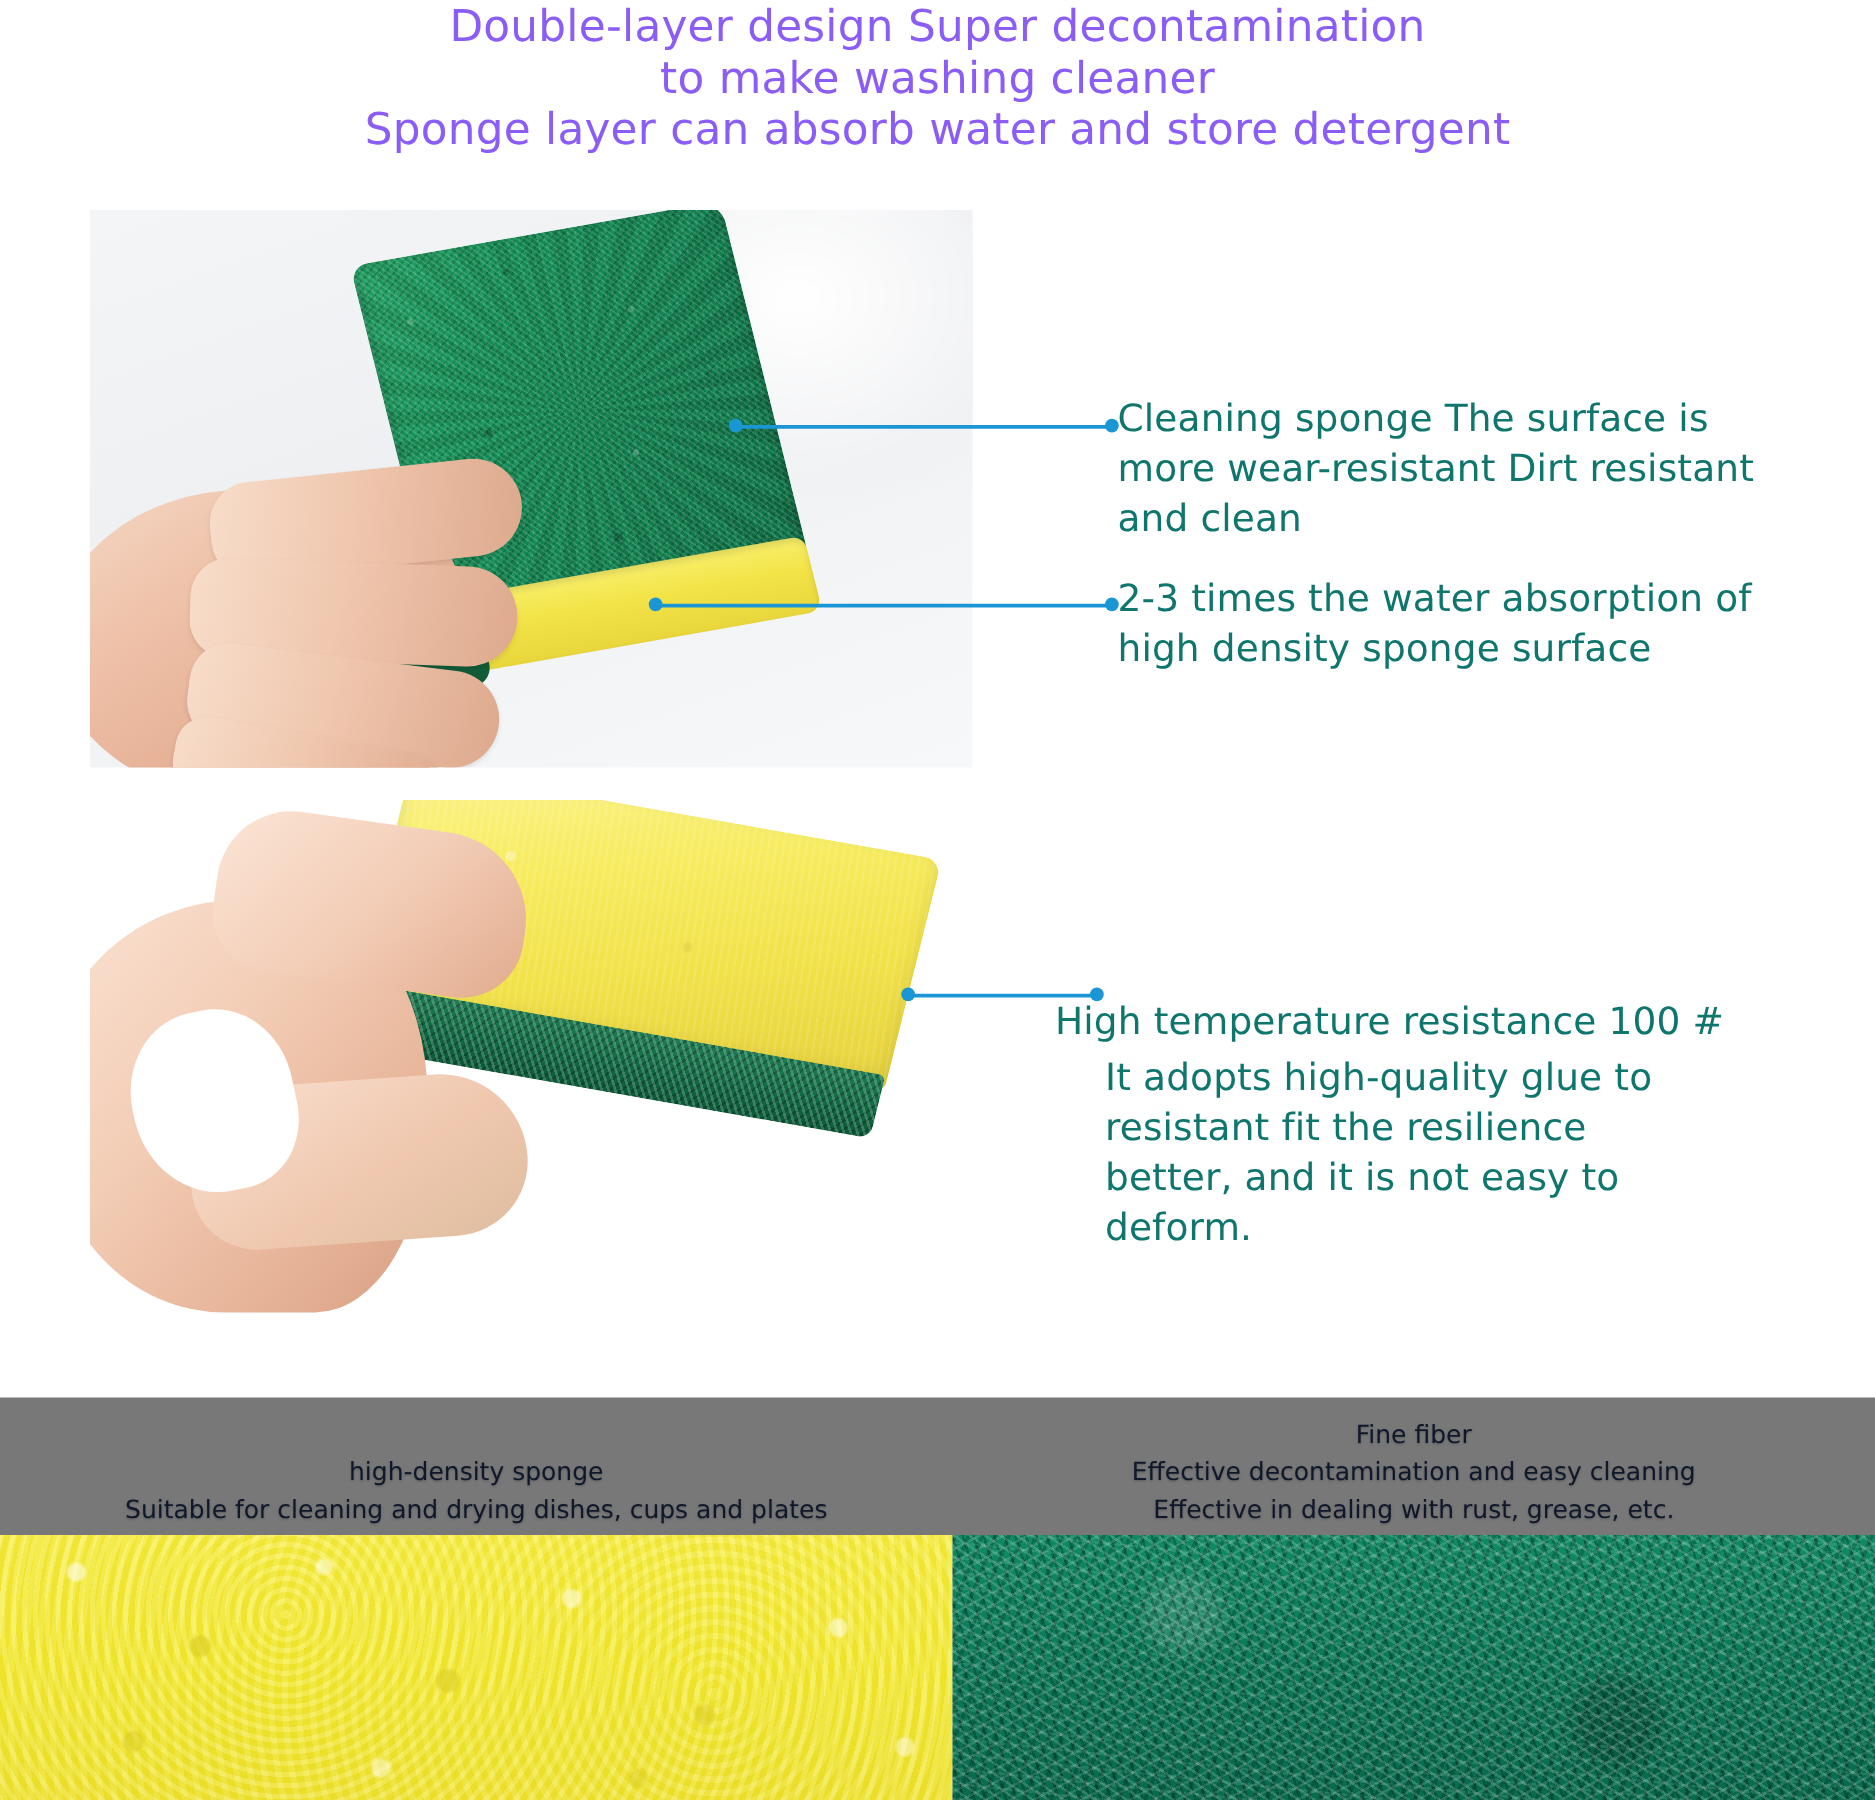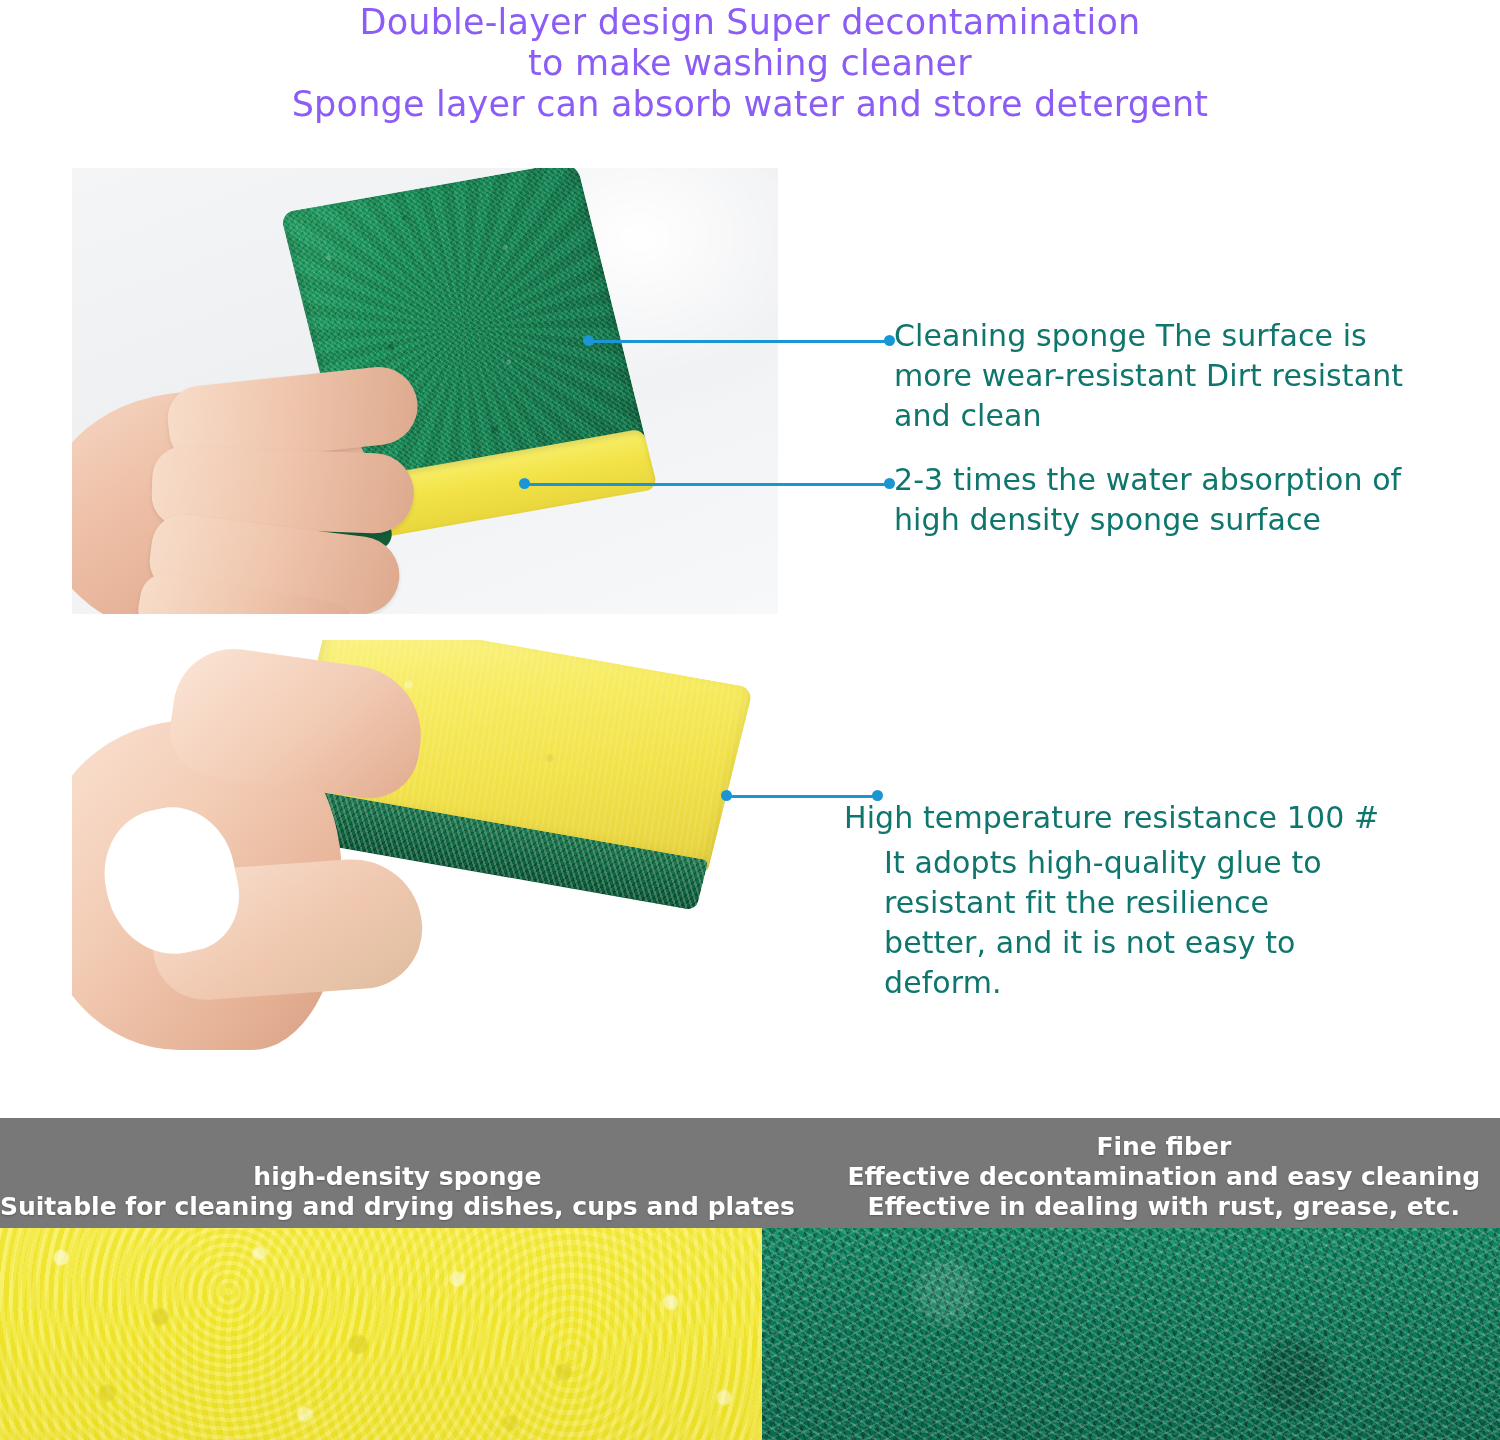--- a/index.html
+++ b/index.html
@@ -224,24 +224,24 @@
     flex:1 1 0;
     display:flex;
     flex-direction:column;
     align-items:center;
     justify-content:flex-end;
     padding-bottom:6px;
   }
   .gray-col.left  { flex:0 0 762px;margin-top:36px; }
   .gray-col.right { flex:0 0 738px; }
   .gray-col p {
-    color:#ffffff;
-    font-size:25px;
+    color:#0f172a;
+    font-size:20px;
     line-height:30px;
-    font-weight:700;
+    font-weight:400;
     text-align:center;
     white-space:nowrap;
     text-shadow:0 1px 2px rgba(0,0,0,.25);
   }
 
   
   .textures {
     position:absolute;
     left:0; top:1228px;
     width:1500px; height:212px;

